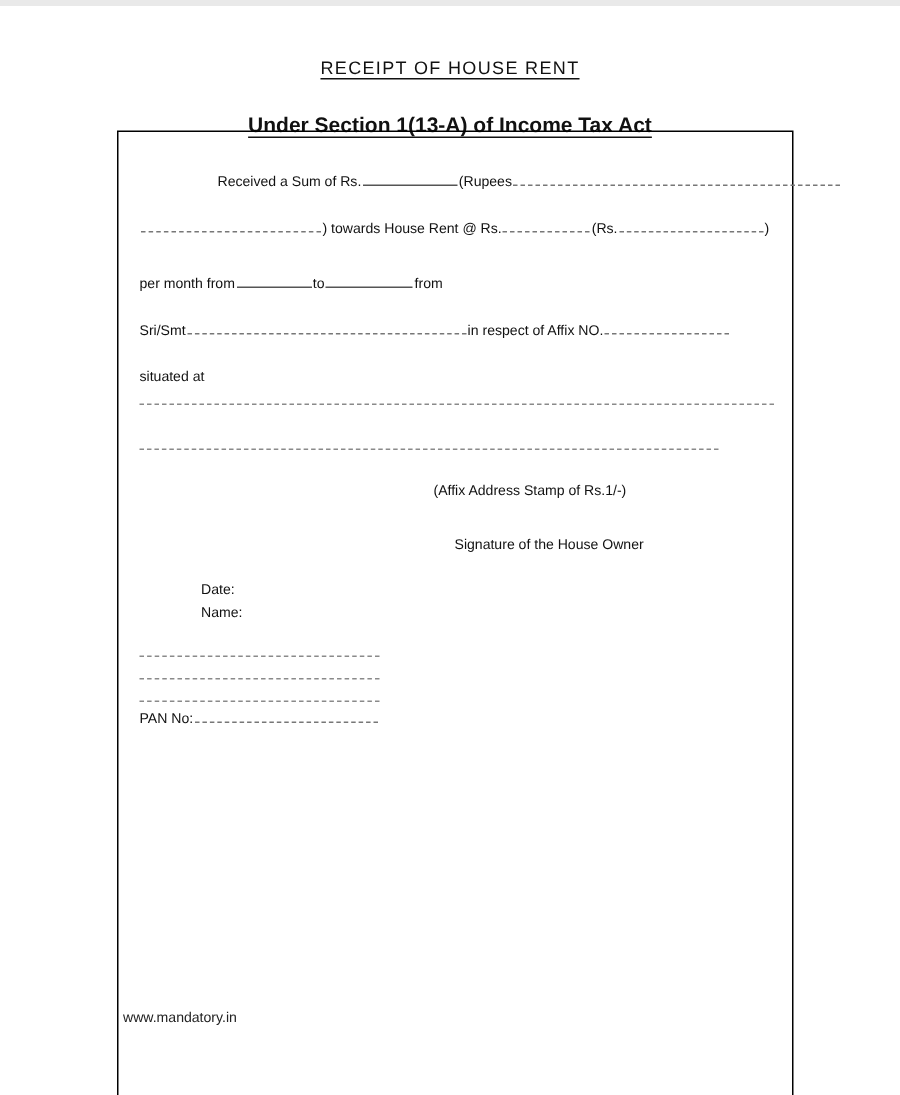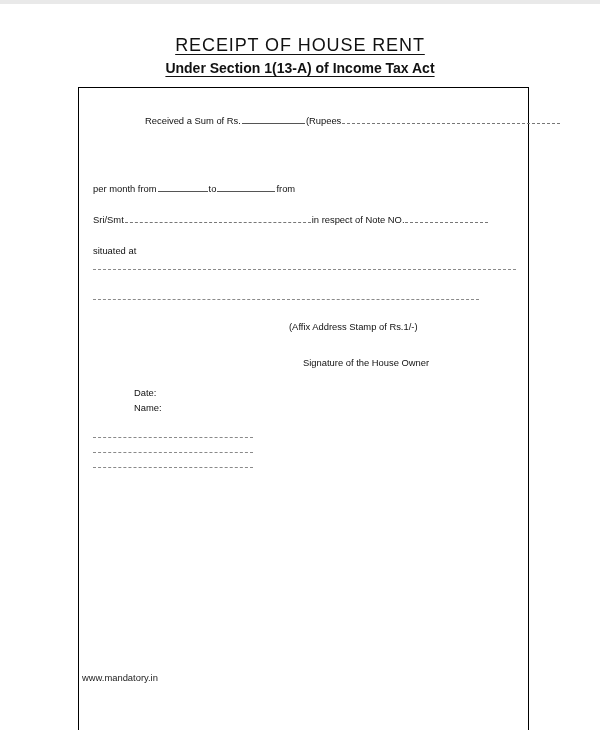--- a/index.html
+++ b/index.html
@@ -27,30 +27,30 @@
   
   .title-block {
     position: absolute;
     top: 36px;
     left: 0;
     width: 600px;
     text-align: center;
   }
   .title-main {
     display: inline-block;
-    font-size: 18px;
+    font-size: 12px;
     letter-spacing: 0.9px;
     line-height: 19px;
     text-decoration: underline;
     text-underline-offset: 3px;
     white-space: nowrap;
   }
   .title-sub {
     display: inline-block;
-    margin-top: 4px;
+    margin-top: 19px;
     font-size: 14px;
     font-weight: bold;
     line-height: 18px;
     text-decoration: underline;
     text-underline-offset: 3px;
     white-space: nowrap;
     text-align: right;
   }
 
   
@@ -143,45 +143,51 @@
   <div class="title-sub">Under Section 1(13-A) of Income Tax Act</div>
 </div>
 
 <div class="form-box">
   <div class="inner">
 
     <div class="row" style="left:52px; top:26px;">
       <span>Received a Sum of Rs.</span><span class="blank-solid" style="width:63px;"></span><span>(Rupees</span><span class="blank-dash" style="width:218px;"></span>
     </div>
 
+    <div class="row" style="left:0px; top:57px;">
+      <span class="blank-dash" style="width:120px;"></span><span>)  towards House Rent @ Rs.</span><span class="blank-dash" style="width:58px;"></span><span>(Rs.</span><span class="blank-dash" style="width:96px;"></span><span>)</span>
+    </div>
 
     <div class="row" style="left:0px; top:94px;">
       <span>per month from</span><span class="blank-solid" style="width:50px;"></span><span>to</span><span class="blank-solid" style="width:58px;"></span><span>from</span>
     </div>
 
     <div class="row" style="left:0px; top:125px;">
-      <span>Sri/Smt</span><span class="blank-dash" style="width:186px;"></span><span>in respect of Note NO.</span><span class="blank-dash" style="width:83px;"></span>
+      <span>Sri/Smt</span><span class="blank-dash" style="width:186px;"></span><span>in respect of Affix NO.</span><span class="blank-dash" style="width:83px;"></span>
     </div>
 
     <div class="row" style="left:0px; top:156px;">
       <span>situated at</span>
     </div>
 
     <div class="dashline" style="left:0px; top:181px; width:423px;"></div>
     <div class="dashline" style="left:0px; top:211px; width:386px;"></div>
 
     <div class="right-text" style="left:196px; top:232px;">(Affix Address Stamp of Rs.1/-)</div>
     <div class="right-text" style="left:210px; top:268px;">Signature of the House Owner</div>
 
     <div class="field-label" style="left:0px; top:298px;">Date:</div>
     <div class="field-label" style="left:0px; top:313px;">Name:</div>
 
 
     <div class="dashline" style="left:0px; top:349px; width:160px;"></div>
     <div class="dashline" style="left:0px; top:364px; width:160px;"></div>
     <div class="dashline" style="left:0px; top:379px; width:160px;"></div>
 
+    <div class="row" style="left:0px; top:384px;">
+      <span>PAN No:</span><span class="blank-dash" style="width:122px;"></span>
+    </div>
 
 
   </div>
 </div>
 
 <div class="footer-url">www.mandatory.in</div>
 
 </body></html>

